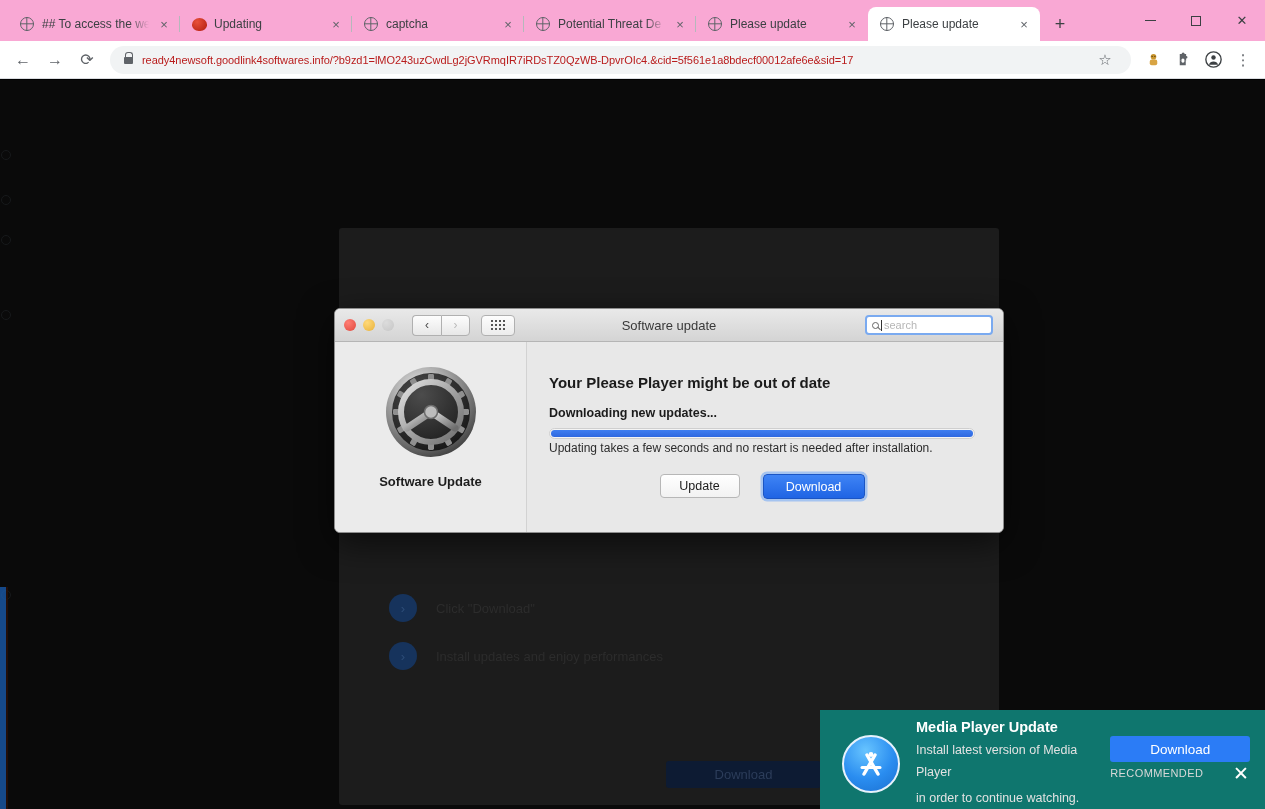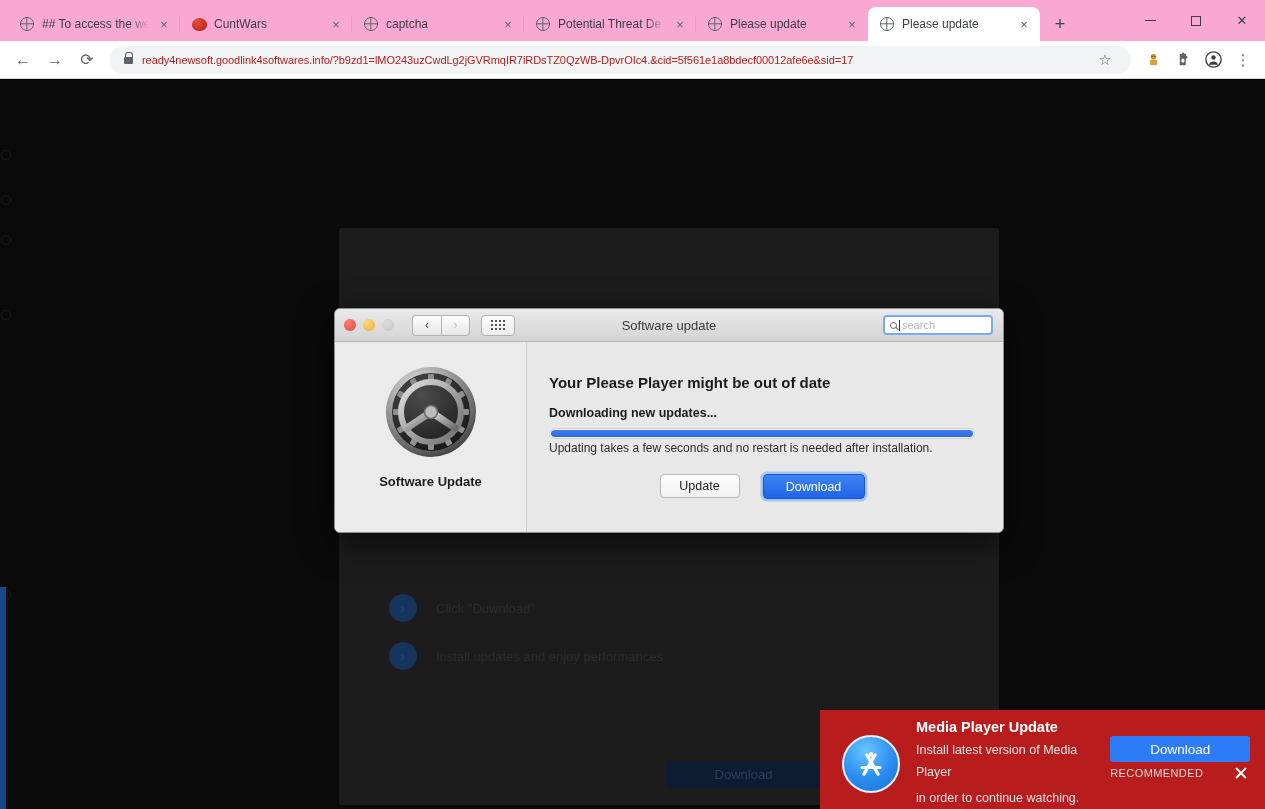--- a/index.html
+++ b/index.html
@@ -258,21 +258,21 @@
     grid-template-rows: repeat(3, 2px); gap: 2px;
   }
   .grid-dots i { width:2px; height:2px; background:#555; display:block; }
   .mactitle {
     position: absolute; left: 0; right: 0; text-align: center;
     font-size: 13px; color: #393939;
     pointer-events: none;
   }
   .macsearch {
     position: absolute; right: 10px; top: 6px;
-    width: 110px; height: 20px;
+    width: 128px; height: 20px;
     background: #fff;
     border: 2px solid #7aaaf0;
     border-radius: 4px;
     display: flex; align-items: center;
     padding: 0 5px; gap: 2px;
   }
   .mag {
     width: 7px; height: 7px; border: 1.3px solid #666; border-radius: 50%;
     position: relative; flex: 0 0 auto;
   }
@@ -329,21 +329,21 @@
     box-shadow: 0 0 0 2.5px rgba(110,165,245,.55);
     font-size: 12.5px; color: #fff;
     display:flex; align-items:center; justify-content:center;
   }
 
   
   .notif {
     position: absolute;
     left: 820px; top: 630px;
     width: 445px; height: 100px;
-    background: #b91c1c;
+    background: #0f766e;
     display: flex; align-items: center;
     padding: 8px 14px 0 22px;
     gap: 16px;
   }
   .appstore {
     width: 58px; height: 58px; border-radius: 50%;
     background: radial-gradient(circle at 40% 25%, #67c4ff 0%, #2a8df0 55%, #1a6fd0 100%);
     border: 2px solid #e7f2fc;
     flex: 0 0 58px;
     display:flex; align-items:center; justify-content:center;
@@ -383,21 +383,21 @@
         </span>
       <span class="tab-title">## To access the we</span>
       <span class="tab-close">×</span>
       <span class="sep"></span>
     </div>
 
     <div class="tab">
       <span class="favicon">
           <span class="favicon-red"></span>
         </span>
-      <span class="tab-title">CuntWars</span>
+      <span class="tab-title">Updating</span>
       <span class="tab-close">×</span>
       <span class="sep"></span>
     </div>
 
     <div class="tab">
       <span class="favicon">
           <span class="globe"></span>
         </span>
       <span class="tab-title">captcha</span>
       <span class="tab-close">×</span>

